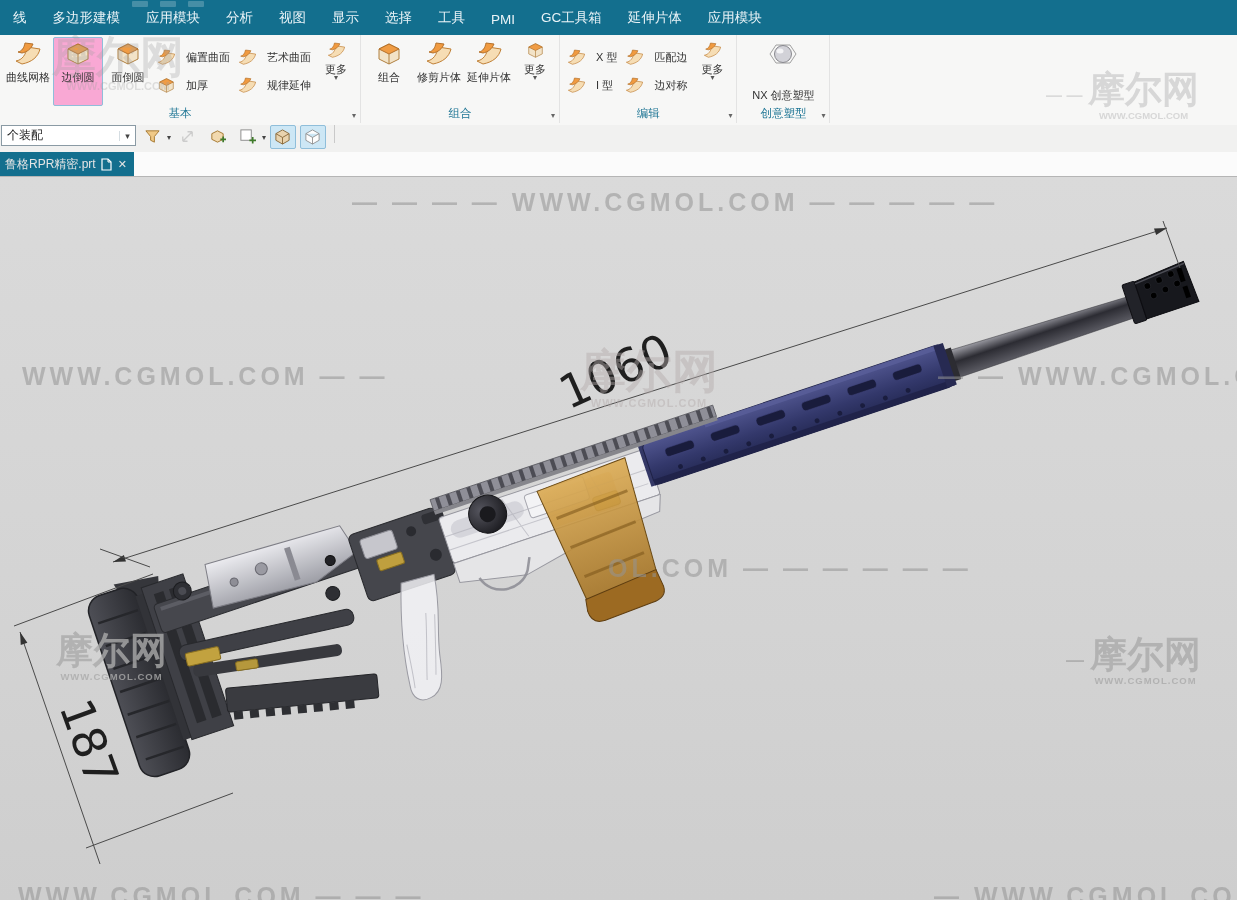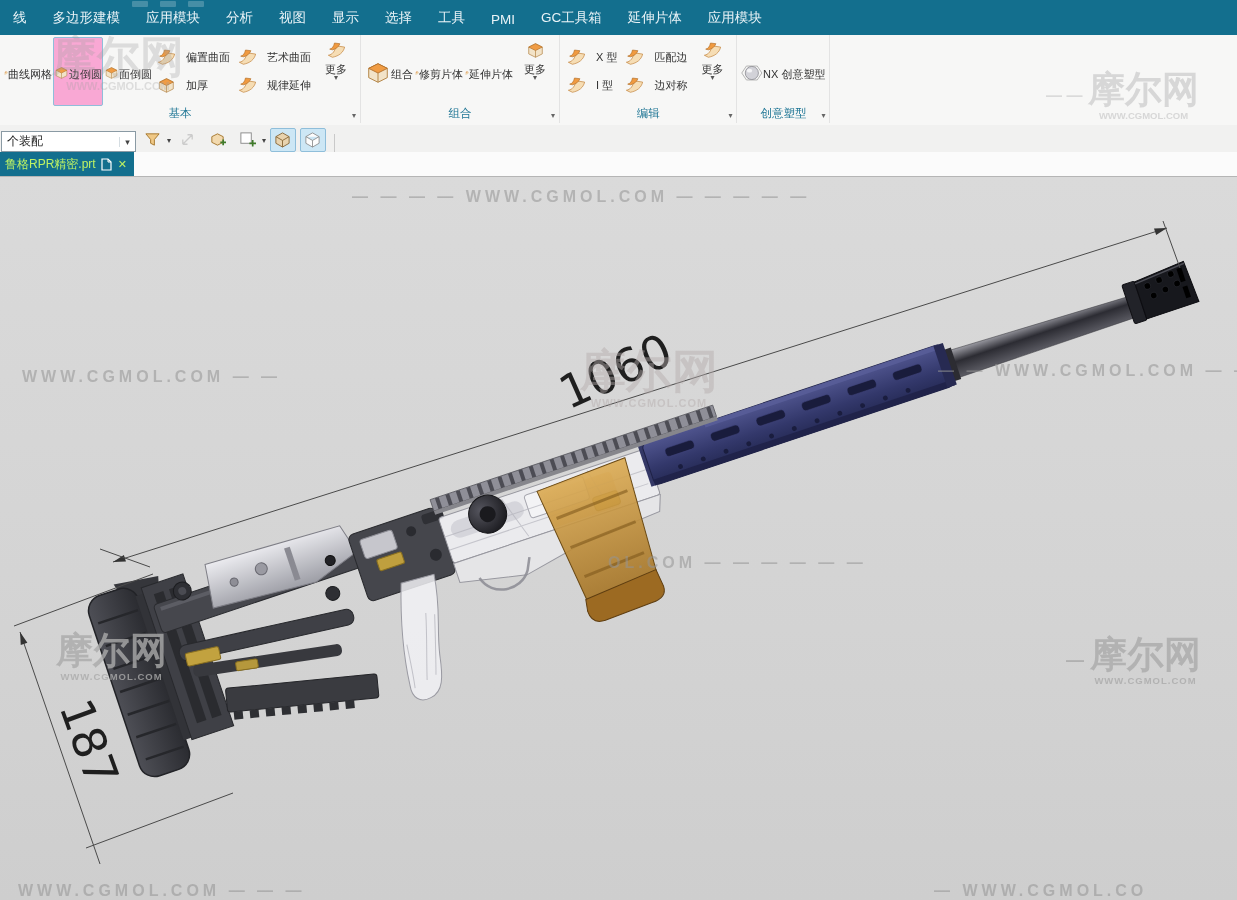--- a/index.html
+++ b/index.html
@@ -12,68 +12,68 @@
   .mi{color:#e9f3f7;font-size:13.5px;padding:2px 13px;white-space:nowrap;cursor:default;}
   .mi:first-child{padding-left:4px;}
   .tb-frag{position:absolute;top:1px;width:16px;height:6px;background:rgba(255,255,255,.22);border-radius:1px;}
 
   
   .ribbon{position:absolute;left:0;top:35px;width:100%;height:90px;background:#f7f7f6;
           border-bottom:1px solid #d8d8d8;z-index:20;}
   .rgroups{position:absolute;left:0;top:0;height:100%;display:flex;z-index:2;}
   .rgroup{display:flex;flex-direction:column;border-right:1px solid #e3e3e3;padding:2px 3px 0 3px;height:88px;box-sizing:border-box;}
   .rg-row{display:flex;align-items:stretch;flex:1;}
-  .rb-big{width:48px;display:flex;flex-direction:row;align-items:center;justify-content:flex-start;
+  .rb-big{width:48px;display:flex;flex-direction:column;align-items:center;justify-content:flex-start;
           padding-top:2px;border:1px solid transparent;border-radius:2px;cursor:pointer;}
-  .rb-big.wide{width:84px;}
+  .rb-big.wide{width:84px;gap:18px;}
   .rb-big.sel{background:#f9a8d4;border-color:#8fbeda;}
   .rb-label{font-size:11px;color:#333;text-align:center;line-height:12px;margin-top:3px;white-space:nowrap;}
   .rb-col{display:flex;flex-direction:column;justify-content:center;gap:4px;padding:0 2px;}
   .rb-small{display:flex;align-items:center;gap:10px;height:24px;cursor:pointer;border-radius:2px;padding:0 2px;}
   .rb-slabel{font-size:11px;color:#333;white-space:nowrap;}
   .rb-more{width:42px;display:flex;flex-direction:column;align-items:center;justify-content:flex-start;padding-top:4px;cursor:pointer;}
   .rb-caret{font-size:8px;color:#555;line-height:6px;}
   .ric{width:28px;height:28px;display:block;}
   .ric.small{width:19px;height:19px;}
   .ric svg{width:100%;height:100%;display:block;}
   .rg-label{position:relative;height:17px;font-size:11.5px;color:#1f7695;text-align:center;line-height:15px;}
   .rg-caret{position:absolute;right:1px;top:2px;font-size:8px;color:#666;cursor:pointer;}
 
   
   .quickbar{position:absolute;left:0;top:125px;width:100%;height:27px;background:#f1f1f0;
-            border-bottom:1px solid #d0d0d0;display:flex;align-items:flex-end;z-index:20;}
+            border-bottom:1px solid #d0d0d0;display:flex;align-items:flex-start;z-index:20;}
   .combo{width:133px;height:19px;background:#fff;border:1px solid #8a9aa4;margin-left:1px;
          display:flex;align-items:center;font-size:12px;color:#222;cursor:pointer;}
   .combo .val{flex:1;padding-left:5px;}
   .combo .caret{width:15px;text-align:center;font-size:9px;color:#444;border-left:1px solid #d5dde2;}
   .qbtn{width:24px;height:22px;display:flex;align-items:center;justify-content:center;margin-left:4px;
         border:1px solid transparent;border-radius:2px;cursor:pointer;}
   .qbtn svg{width:17px;height:17px;}
   .qbtn.pressed{background:#cde7f5;border-color:#8fbeda;}
   .qbtn.disabled{opacity:.35;}
   .qcaret{font-size:8px;color:#444;margin-left:1px;}
   .qsep{width:1px;height:18px;background:#c9c9c9;margin-left:8px;}
 
   
   .tabbar{position:absolute;left:0;top:152px;width:100%;height:24px;background:#fbfbfb;z-index:20;
           border-bottom:1px solid #b5b5b5;display:flex;}
-  .tab{background:#136f8e;color:#bef264;display:flex;align-items:center;gap:5px;padding:0 7px 0 5px;
+  .tab{background:#136f8e;color:#e5e5e5;display:flex;align-items:center;gap:5px;padding:0 7px 0 5px;
        font-size:12px;height:100%;cursor:pointer;}
   .tab-close{font-size:11px;font-weight:bold;cursor:pointer;margin-left:1px;}
 
   
   .viewport{position:absolute;left:0;top:176px;width:1237px;height:724px;overflow:hidden;
             background:linear-gradient(180deg,#dadada 0%,#d4d4d4 55%,#cecece 100%);z-index:1;}
   .scene{position:absolute;left:0;top:0;z-index:2;}
 
   
-  .wm-line{position:absolute;font-weight:bold;font-size:16px;letter-spacing:4px;
+  .wm-line{position:absolute;font-weight:bold;font-size:25px;letter-spacing:4px;
            color:rgba(148,148,148,.55);white-space:nowrap;z-index:5;pointer-events:none;}
   .wm-top{left:352px;top:12px;}
-  .wm-left{left:22px;top:192px;}
+  .wm-left{left:22px;top:186px;}
   .wm-right{left:938px;top:186px;}
   .wm-mid{left:608px;top:378px;}
   .wm-bot-left{left:18px;top:706px;}
   .wm-bot-right{left:934px;top:706px;}
   .wm-dash-br{left:1066px;top:474px;font-size:18px;}
   .wm-logo{position:absolute;text-align:center;z-index:5;pointer-events:none;line-height:1;}
   .wm-logo .cn{font-weight:bold;}
   .wm-logo .en{font-weight:bold;letter-spacing:1px;}
   .logo-bl{left:56px;top:456px;color:rgba(170,170,170,.8);}
   .logo-bl .cn{font-size:37px;} .logo-bl .en{font-size:9.5px;margin-top:3px;}

